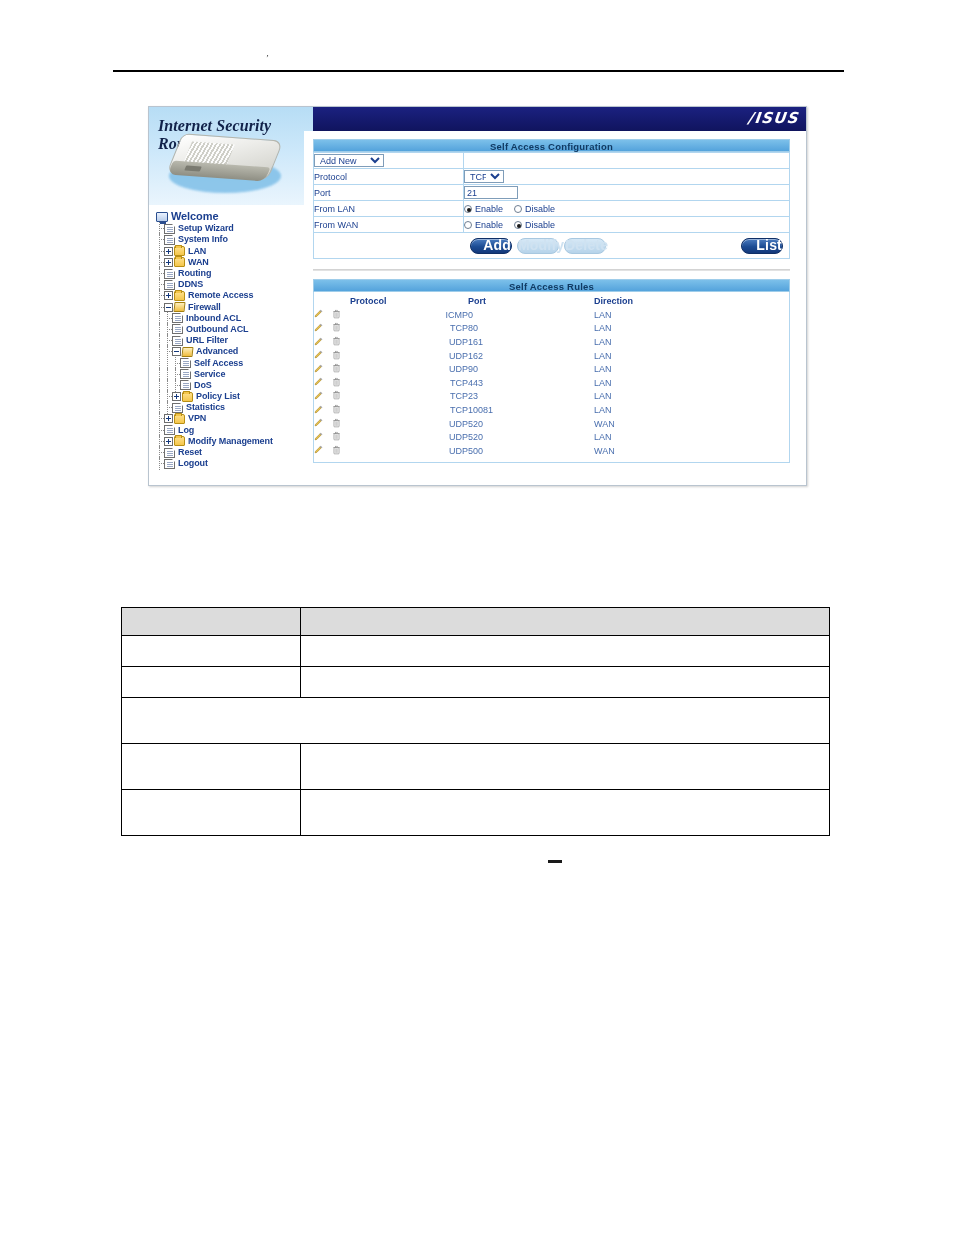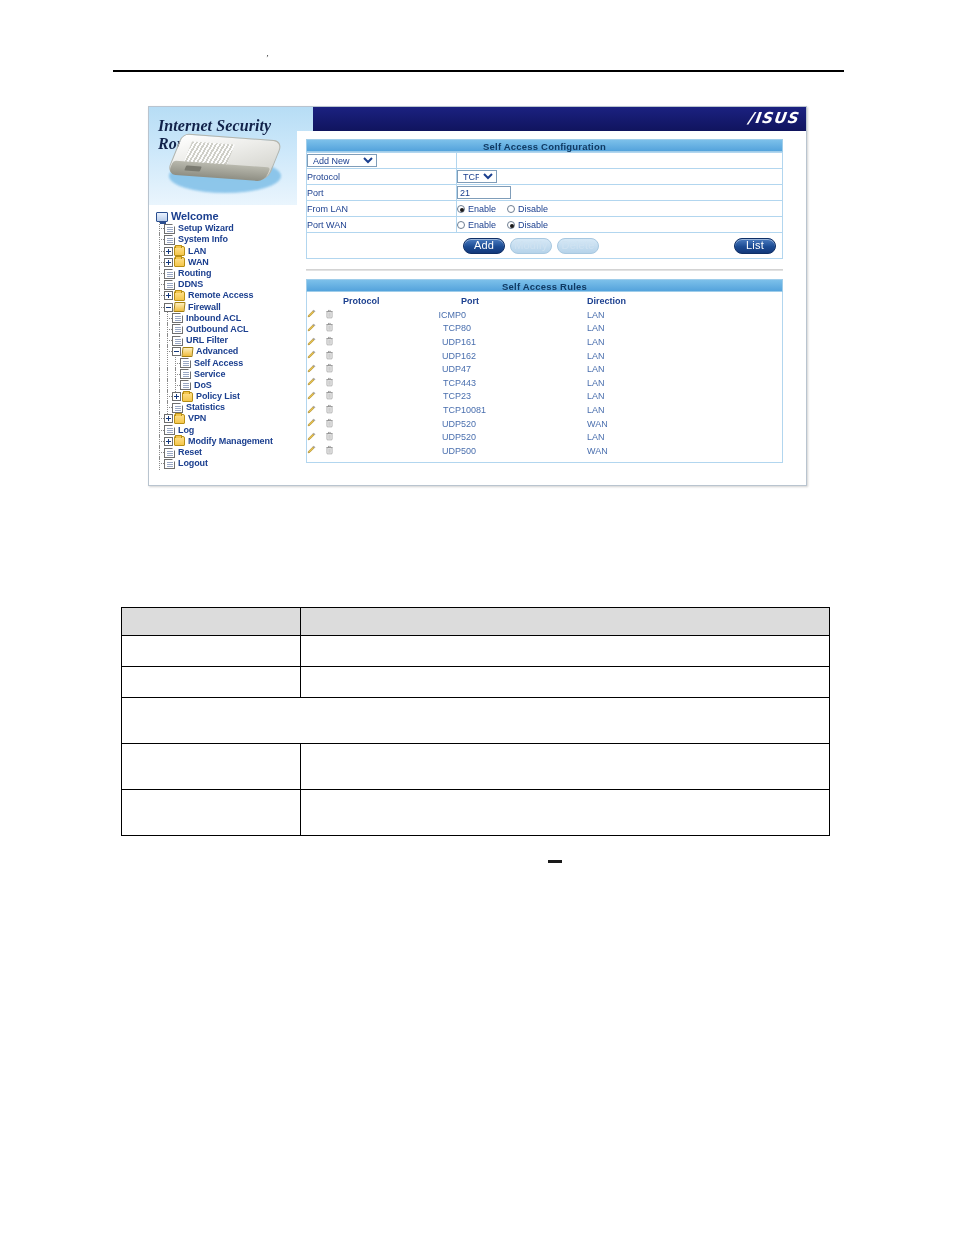--- a/index.html
+++ b/index.html
@@ -276,21 +276,21 @@
     content: "";
     position: absolute;
     left: 3px; bottom: -3px;
     width: 6px; height: 2px;
     background: #2b4e8f;
   }
 
   
   .rs-right {
     position: absolute;
-    left: 148px; top: 24px;
+    left: 155px; top: 24px;
     width: 495px; height: 356px;
     background: #ffffff;
     padding: 8px 9px 0 9px;
   }
 
   .panel-title {
     background: #6ab3e4;
     background: linear-gradient(180deg, #7cc0ea 0%, #54a3dc 100%);
     color: #103a63;
     font-size: 9.5px;
@@ -327,23 +327,23 @@
   }
   .actions-inner {
     display: flex;
     align-items: center;
     height: 25px;
     padding: 0 6px;
   }
   .btn {
     display: inline-block;
     color: #ffffff;
-    font-size: 11px;
-    font-weight: 400;
-    text-align: center;
+    font-size: 14px;
+    font-weight: 700;
+    text-align: right;
     border-radius: 9px;
     padding: 2px 0 3px 0;
     width: 42px;
     margin-right: 5px;
     line-height: 9px;
     letter-spacing: .2px;
   }
   .btn.on {
     background: linear-gradient(180deg, #4b7cc0 0%, #1c4c94 55%, #13387a 100%);
     border: 1px solid #0f2f66;
@@ -671,21 +671,21 @@
               <span class="rlbl">Enable</span>
             </span>
             <span class="rg">
               <span class="rdo"></span>
               <span class="rlbl">Disable</span>
             </span>
           </div>
         </td>
       </tr>
       <tr>
-        <td class="lab">Port WAN</td>
+        <td class="lab">From WAN</td>
         <td>
           <div class="radio-group">
             <span class="rg">
               <span class="rdo"></span>
               <span class="rlbl">Enable</span>
             </span>
             <span class="rg">
               <span class="rdo on"></span>
               <span class="rlbl">Disable</span>
             </span>
@@ -787,21 +787,21 @@
                     <path d="M1.5 10.5l.6-2.2 6-6 1.6 1.6-6 6z" fill="#e8c24a" stroke="#8a6a12" stroke-width=".6"></path>
                     <path d="M8.1 2.3l1.6 1.6 .9-.9-1.6-1.6z" fill="#b9b9b9" stroke="#6f6f6f" stroke-width=".5"></path>
                   </svg></span></td>
               <td class="col-act"><span class="trash-icon"><svg width="9" height="10" viewBox="0 0 12 13">
                     <rect x="2.5" y="3.5" width="7" height="8.2" rx="1" fill="#f4f4f4" stroke="#7a7a7a" stroke-width=".7"></rect>
                     <path d="M1.6 3.2h8.8" stroke="#7a7a7a" stroke-width=".8"></path>
                     <rect x="4.6" y="1.4" width="2.8" height="1.5" fill="#f4f4f4" stroke="#7a7a7a" stroke-width=".6"></rect>
                     <path d="M4.4 5v5.4M6 5v5.4M7.6 5v5.4" stroke="#9a9a9a" stroke-width=".55"></path>
                   </svg></span></td>
               <td class="col-proto">UDP</td>
-              <td class="col-port">47</td>
+              <td class="col-port">90</td>
               <td>LAN</td>
             </tr>
             <tr>
               <td class="col-act"><span class="pencil-icon"><svg width="9" height="9" viewBox="0 0 12 12">
                     <path d="M1.5 10.5l.6-2.2 6-6 1.6 1.6-6 6z" fill="#e8c24a" stroke="#8a6a12" stroke-width=".6"></path>
                     <path d="M8.1 2.3l1.6 1.6 .9-.9-1.6-1.6z" fill="#b9b9b9" stroke="#6f6f6f" stroke-width=".5"></path>
                   </svg></span></td>
               <td class="col-act"><span class="trash-icon"><svg width="9" height="10" viewBox="0 0 12 13">
                     <rect x="2.5" y="3.5" width="7" height="8.2" rx="1" fill="#f4f4f4" stroke="#7a7a7a" stroke-width=".7"></rect>
                     <path d="M1.6 3.2h8.8" stroke="#7a7a7a" stroke-width=".8"></path>

